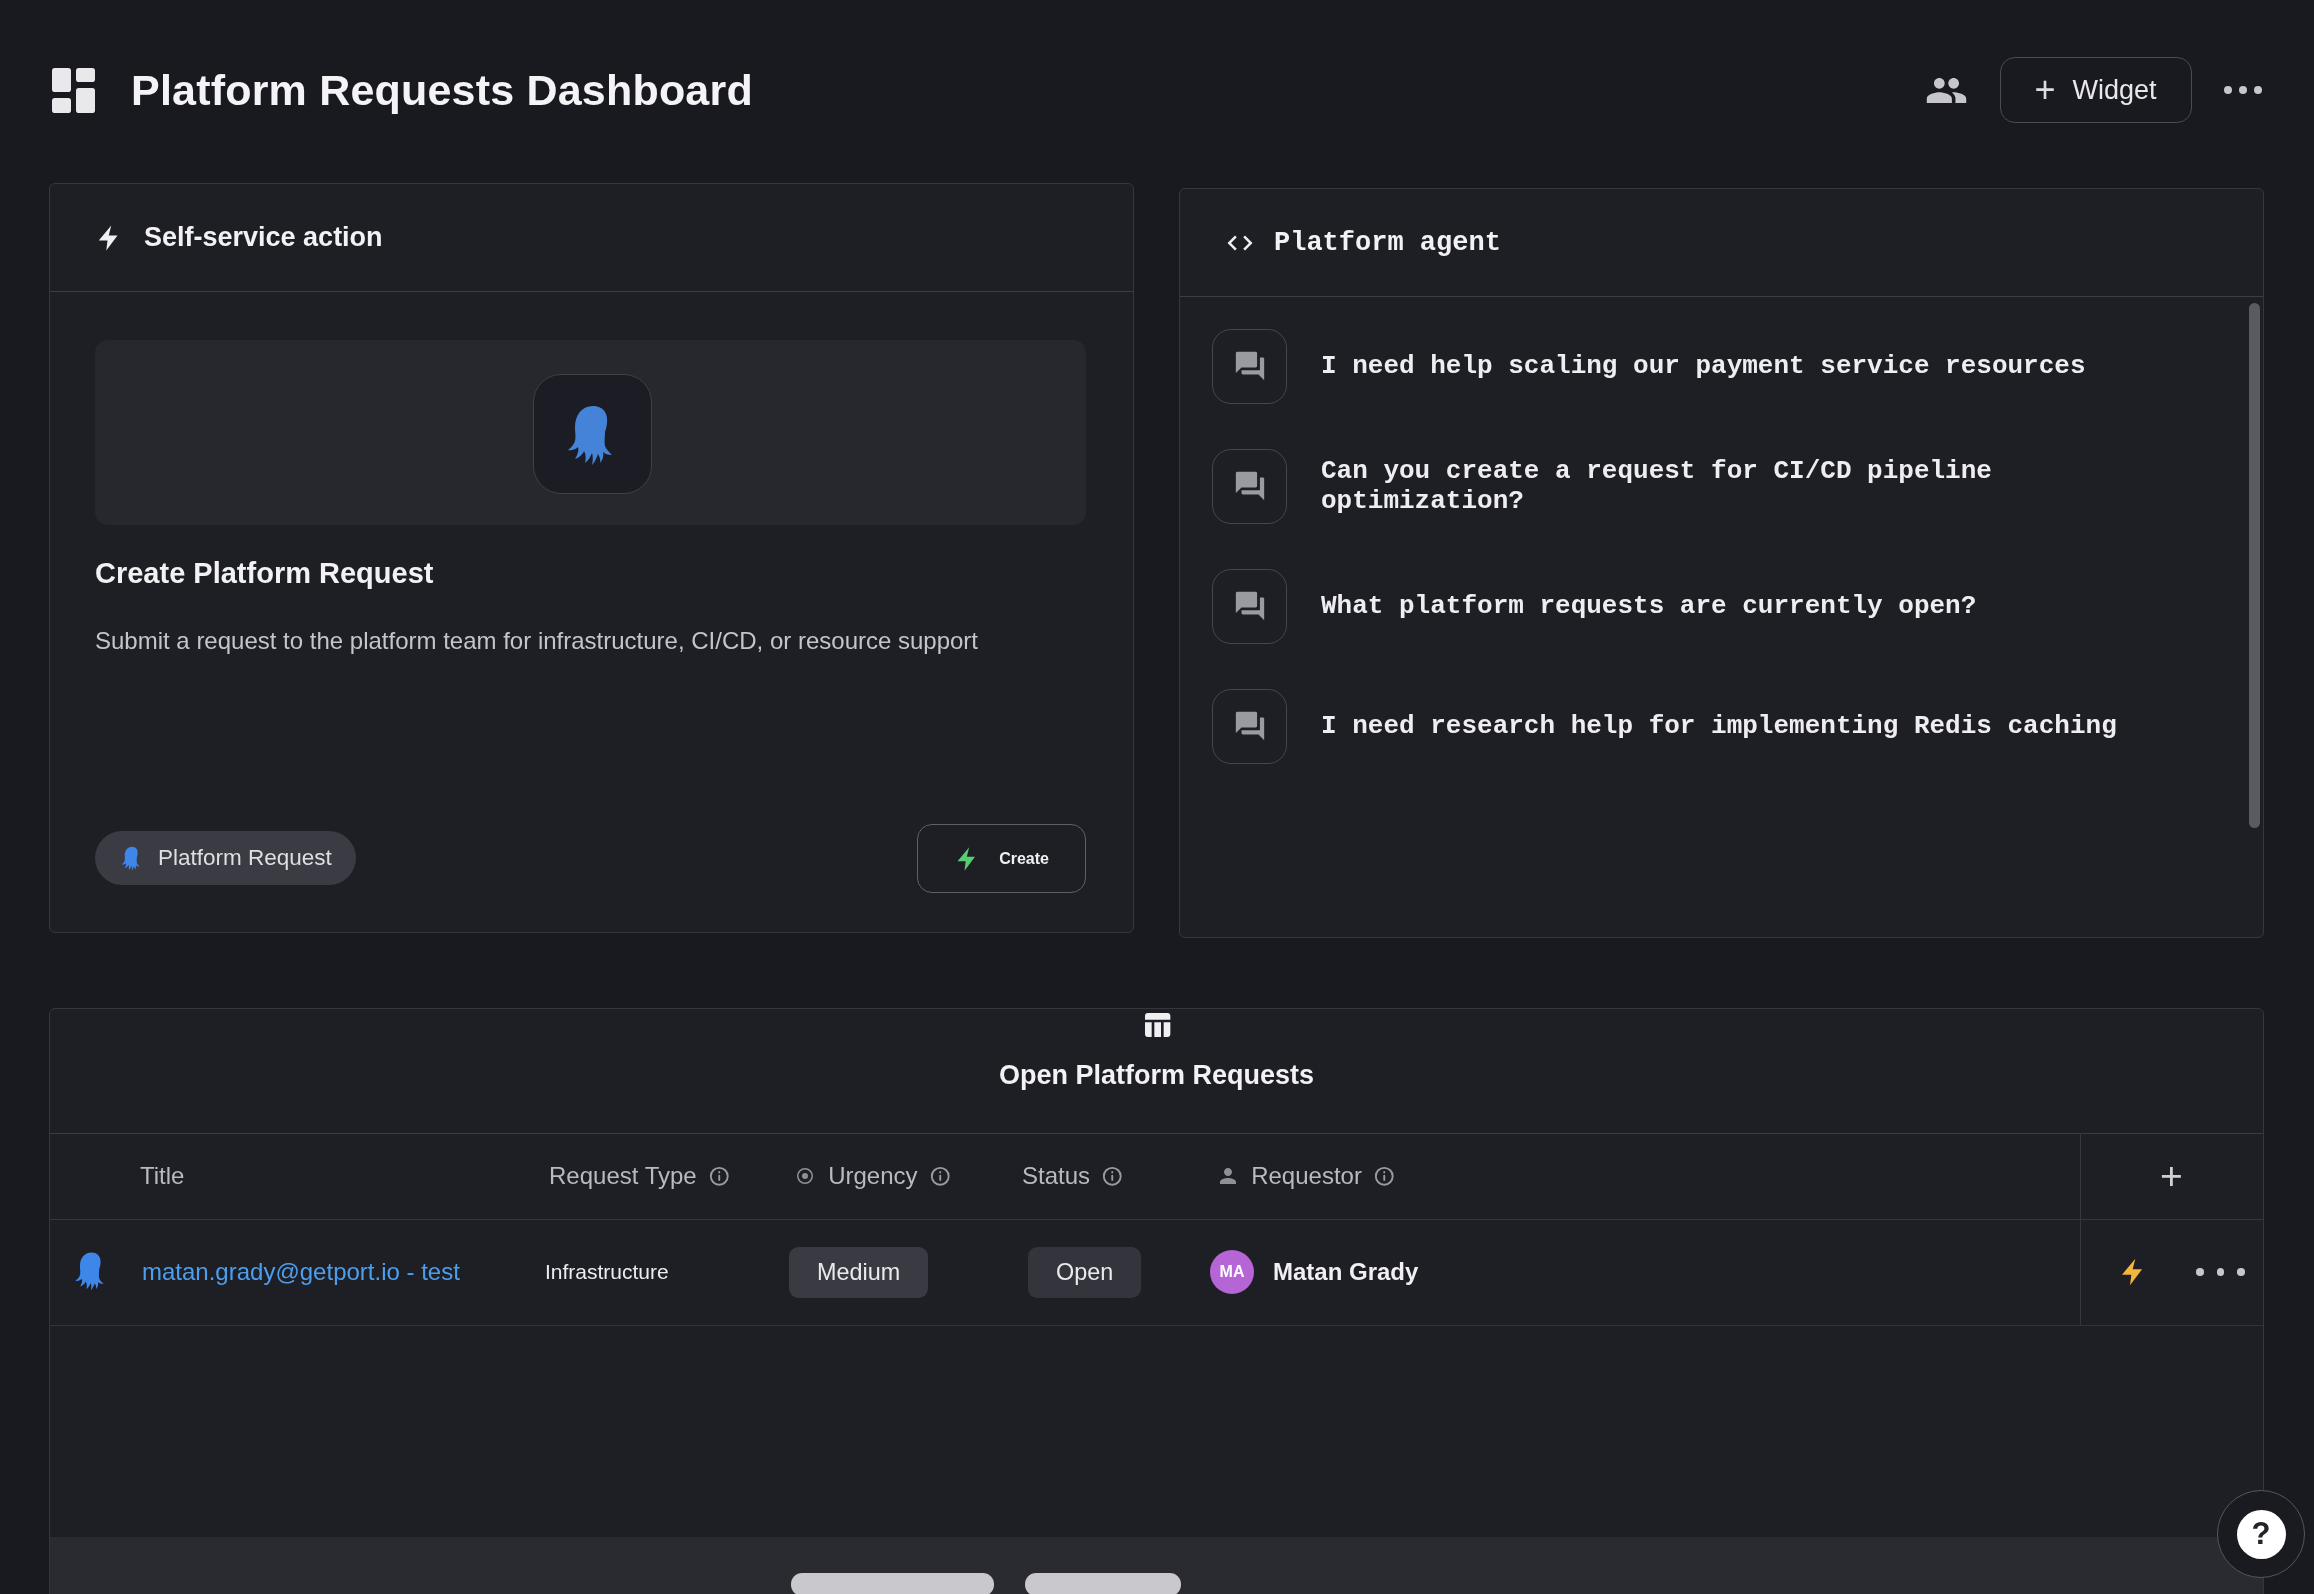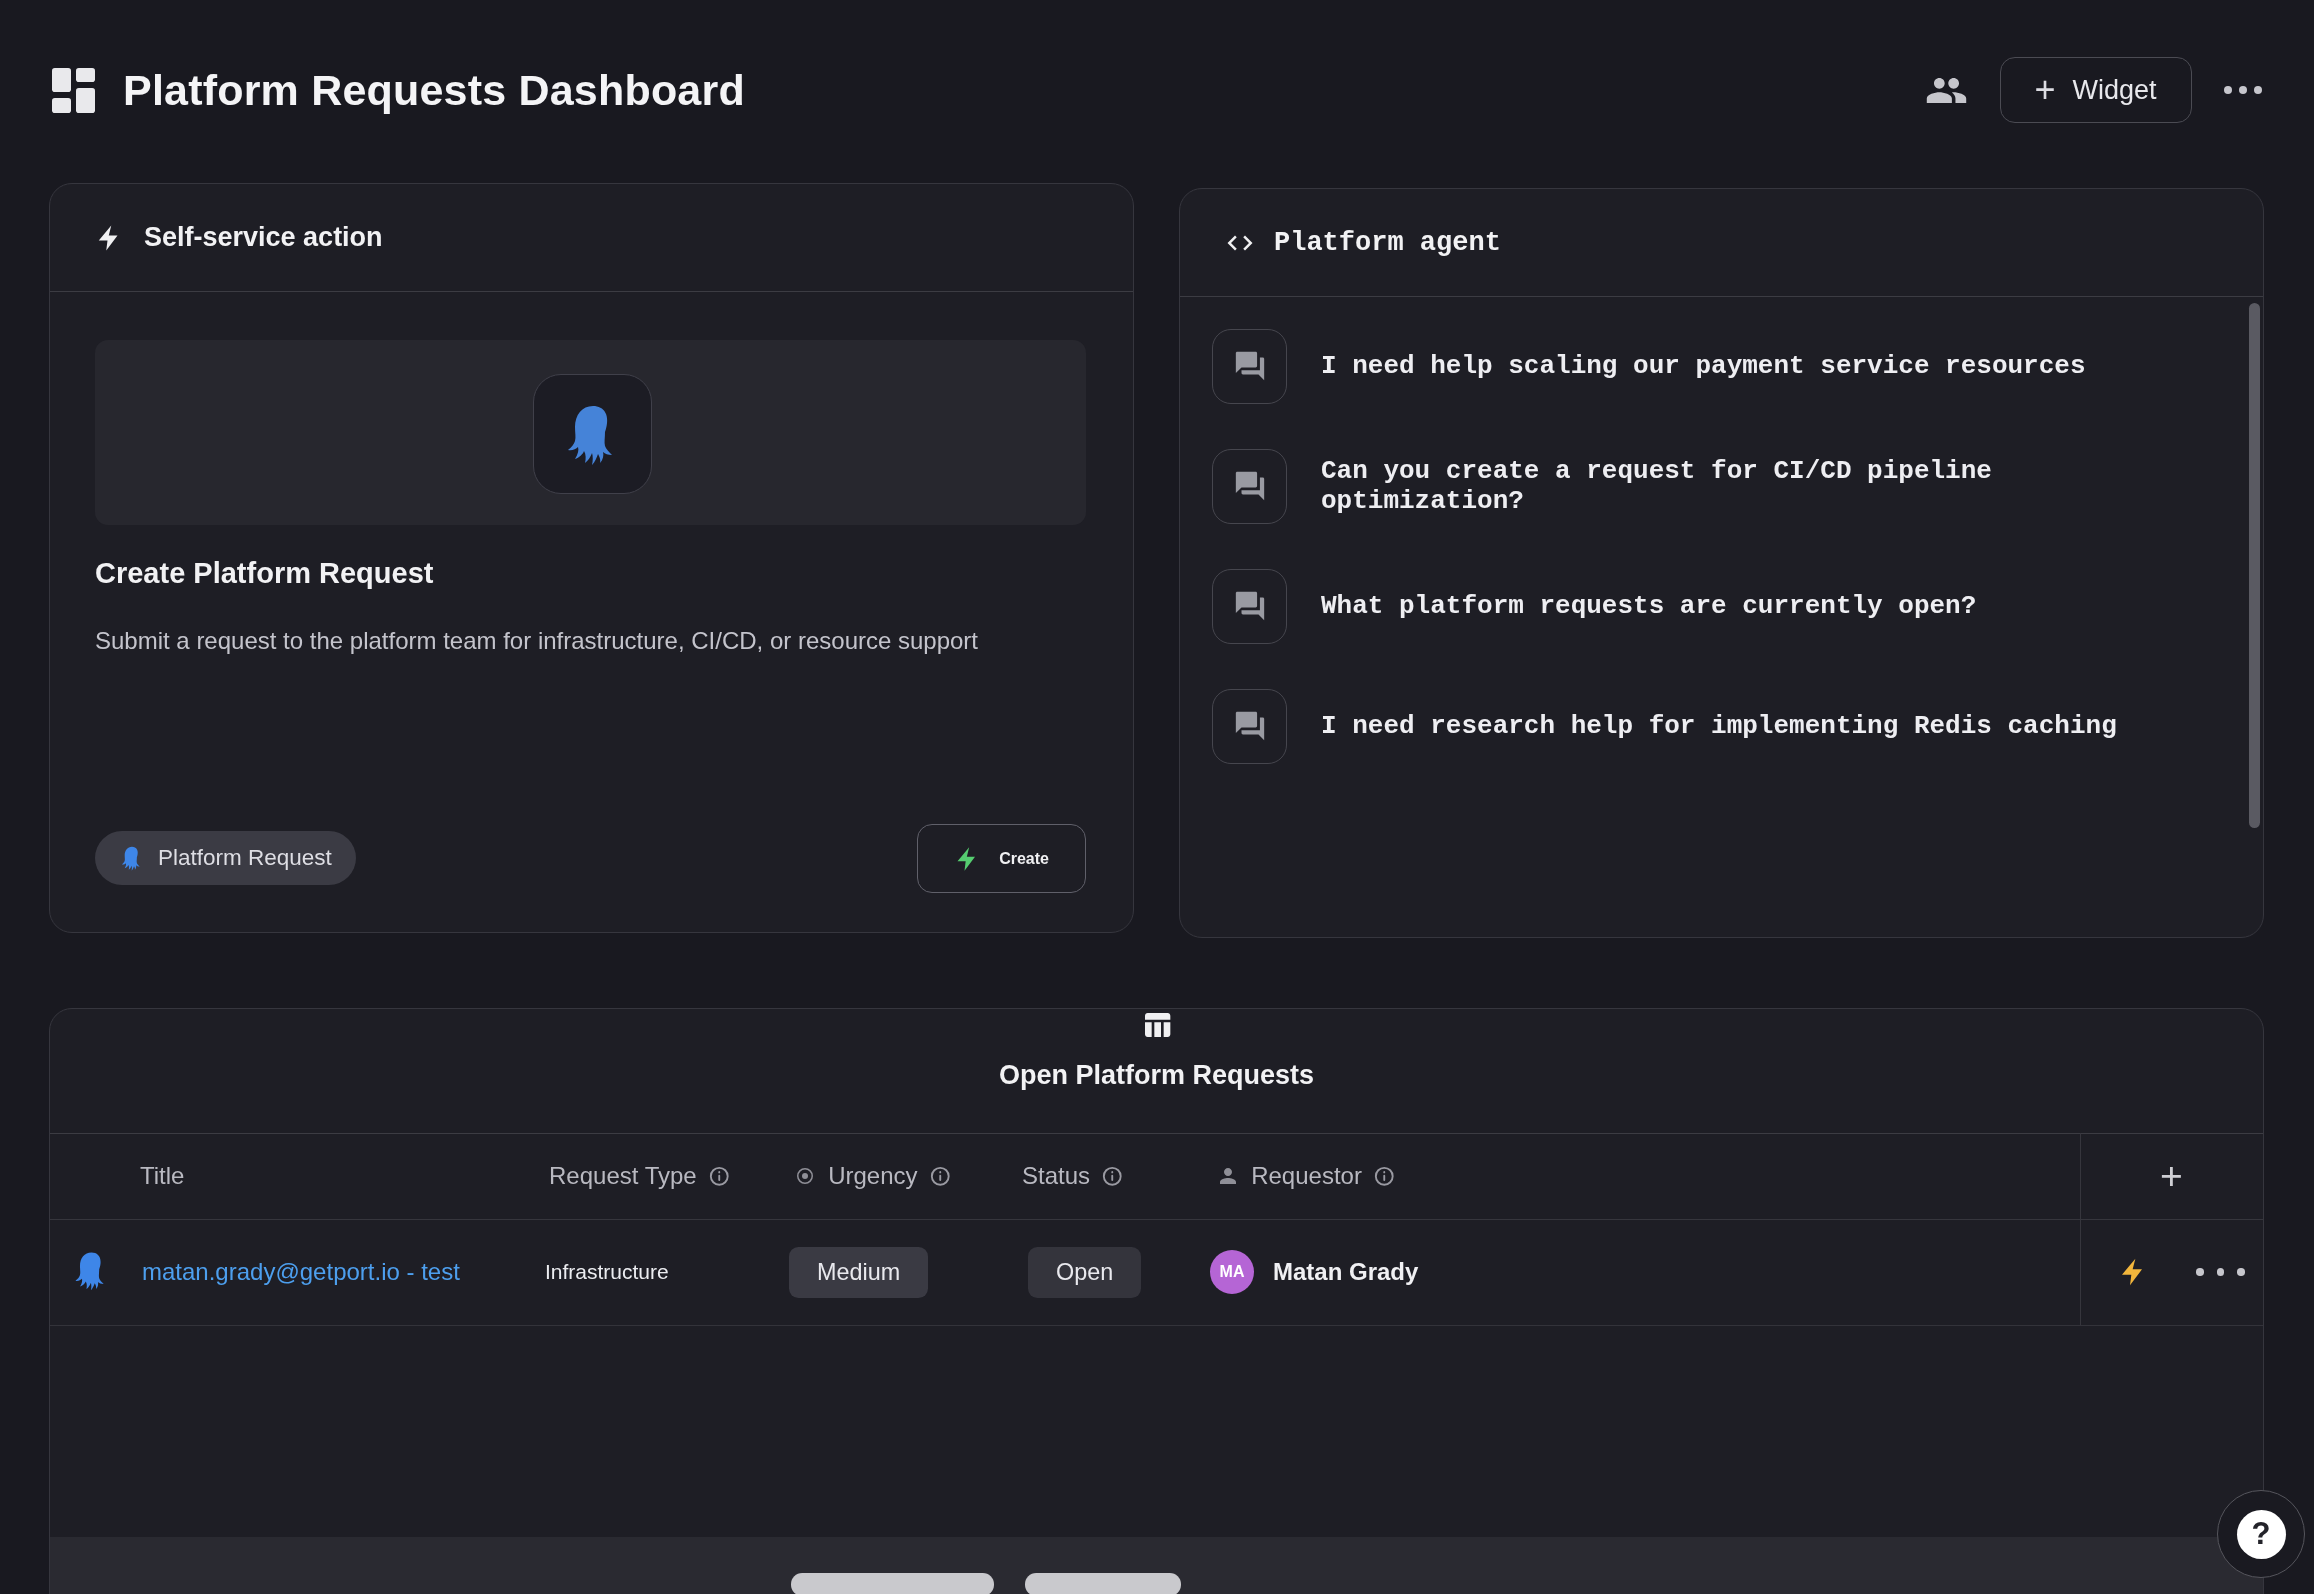--- a/index.html
+++ b/index.html
@@ -20,21 +20,21 @@
   .icon-btn{background:none;border:none;padding:0;cursor:pointer;display:flex;align-items:center;}
   .icon-btn svg{width:43px;height:43px;fill:#c6c6cc;}
   .widget-btn{display:flex;align-items:center;gap:17px;height:66px;padding:0 34px;
               background:transparent;border:1.4px solid #4b4b53;border-radius:15px;
               color:#e8e8ec;font-size:27px;font-family:inherit;cursor:pointer;}
   .widget-plus{font-size:36px;font-weight:400;color:#dcdce2;line-height:1;}
   .dots{display:flex;gap:6.6px;align-items:center;}
   .dots i{width:8.4px;height:8.4px;border-radius:50%;background:#c6c6cc;display:block;}
 
   
-  .card{position:absolute;background:#1e1e25;border:0.9px solid #36363e;border-radius:23px;}
+  .card{position:absolute;background:#1e1e25;border:0.9px solid #36363e;border-radius:6px;}
   .card-head{height:107px;display:flex;align-items:center;gap:19px;padding:0 45px;
              border-bottom:0.9px solid #3c3c43;}
   .card-head svg{width:30px;height:30px;fill:#f0f0f2;flex:none;}
   .card-title{font-size:27px;font-weight:700;color:#f2f2f4;}
 
   
   .self-card{left:49px;top:183px;width:1083px;height:748px;}
   .preview-panel{position:absolute;left:45px;top:156px;width:991px;height:185px;
                  background:#27272e;border-radius:13px;}
   .logo-tile{position:absolute;left:438px;top:34px;width:117px;height:118px;
@@ -117,21 +117,21 @@
       <span class="logo">
         <span class="lg-col">
             <i class="tall"></i>
             <i class="short"></i>
           </span>
         <span class="lg-col">
             <i class="short"></i>
             <i class="tall"></i>
           </span>
       </span>
-      <h1 class="page-title" style="margin:4px">Platform Requests Dashboard</h1>
+      <h1 class="page-title" style="margin:12px">Platform Requests Dashboard</h1>
     </div>
     <div class="h-right">
       <button class="icon-btn">
         <svg viewBox="0 0 24 24">
           <path d="M16 11c1.66 0 2.99-1.34 2.99-3S17.66 5 16 5c-1.66 0-3 1.34-3 3s1.34 3 3 3zm-8 0c1.66 0 2.99-1.34 2.99-3S9.66 5 8 5C6.34 5 5 6.34 5 8s1.34 3 3 3zm0 2c-2.33 0-7 1.17-7 3.5V19h14v-2.5c0-2.33-4.67-3.5-7-3.5zm8 0c-.29 0-.62.02-.97.05 1.16.84 1.97 1.97 1.97 3.45V19h6v-2.5c0-2.33-4.67-3.5-7-3.5z"></path>
         </svg>
       </button>
       <button class="widget-btn">
         <span class="widget-plus">+</span>
         <span>Widget</span>

